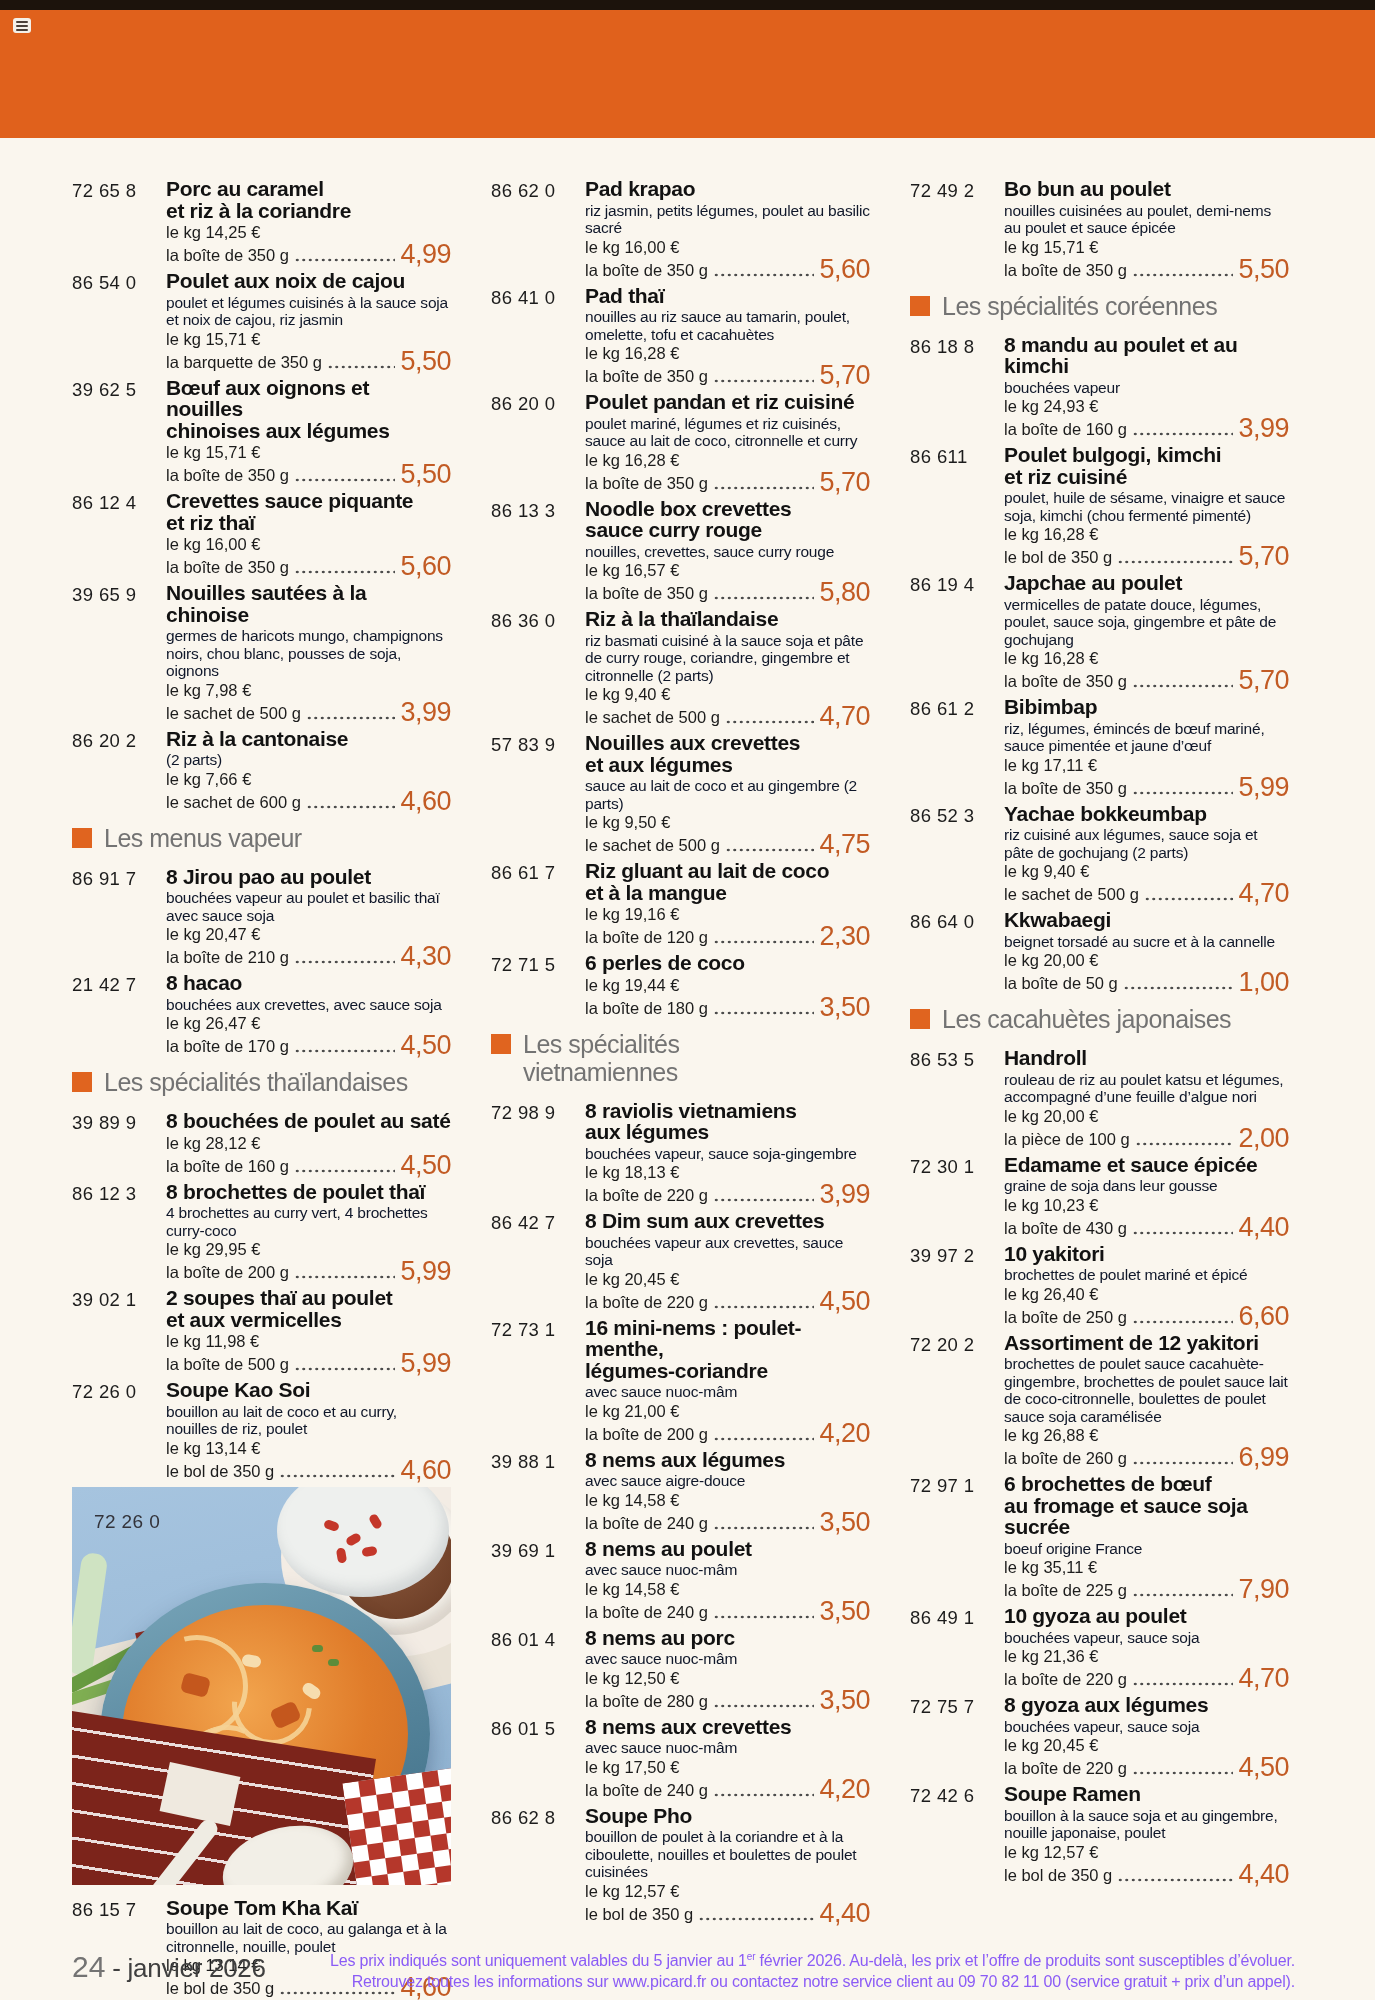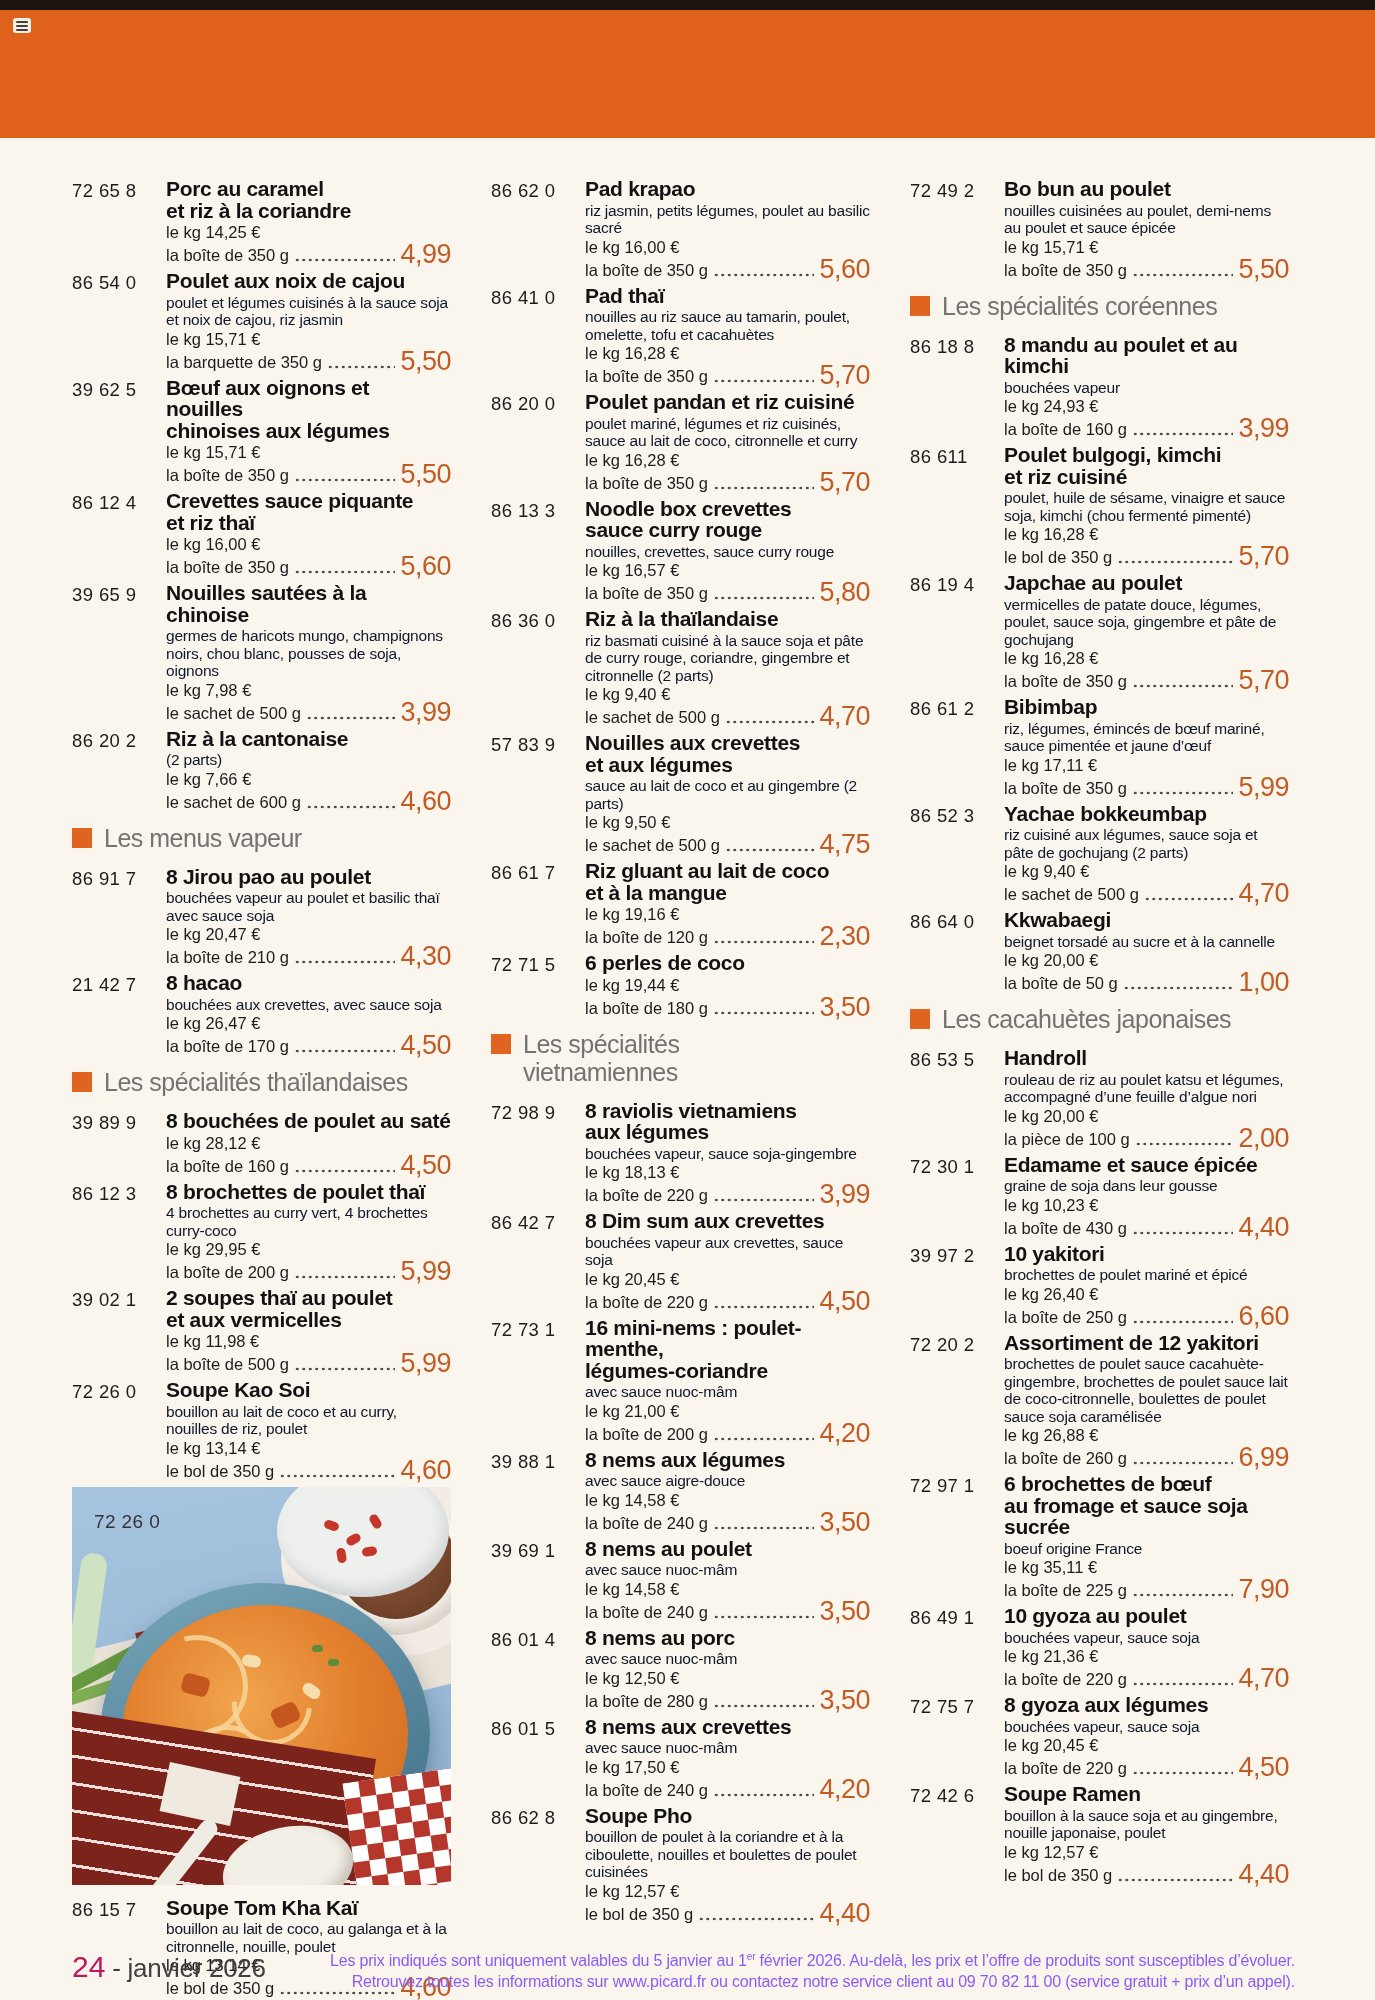--- a/index.html
+++ b/index.html
@@ -45,21 +45,21 @@
   .ph-herb{width:11px;height:7px;background:#5d8c3a;border-radius:4px;}
   .ph-cloth2{left:-40px;bottom:-52px;width:330px;height:205px;transform:rotate(9deg);background:#7c241b;background-image:repeating-linear-gradient(0deg,transparent 0 24px,rgba(255,255,255,.85) 24px 27px);}
   .ph-patch{left:92px;bottom:66px;width:72px;height:50px;background:#efe9df;transform:rotate(12deg);}
   .ph-check{right:-12px;bottom:-22px;width:112px;height:132px;transform:rotate(-8deg);background:conic-gradient(#b5372b 90deg,#fff 90deg 180deg,#b5372b 180deg 270deg,#fff 270deg) 0 0/32px 32px;}
   .ph-spoon{left:150px;bottom:-26px;width:132px;height:84px;border-radius:50%;background:#f2efe7;transform:rotate(-12deg);box-shadow:inset -5px -7px 12px rgba(110,100,80,.3);}
   .ph-handle{left:96px;bottom:-44px;width:18px;height:120px;border-radius:9px;background:#efece3;transform:rotate(38deg);}
   .ph-label{left:22px;top:24px;font-size:19px;letter-spacing:.4px;color:#33333a;}
   
   .footer{position:absolute;left:72px;right:80px;bottom:8px;display:flex;align-items:flex-start;gap:18px;}
   .pageno{white-space:nowrap;padding-top:4px;}
-  .pageno .num{font-size:30px;color:#be185d;}
+  .pageno .num{font-size:30px;color:#737373;}
   .pageno .date{font-size:26px;color:#3f3f3f;letter-spacing:-.3px;}
   .legal{flex:1;text-align:right;font-size:16px;line-height:21px;letter-spacing:-.2px;color:#8b5cf6;}
   .legal sup{font-size:10px;}
 </style>
 </head>
 <body>
 
 <div class="page">
   <div class="top-strip"></div>
   <div class="banner">

